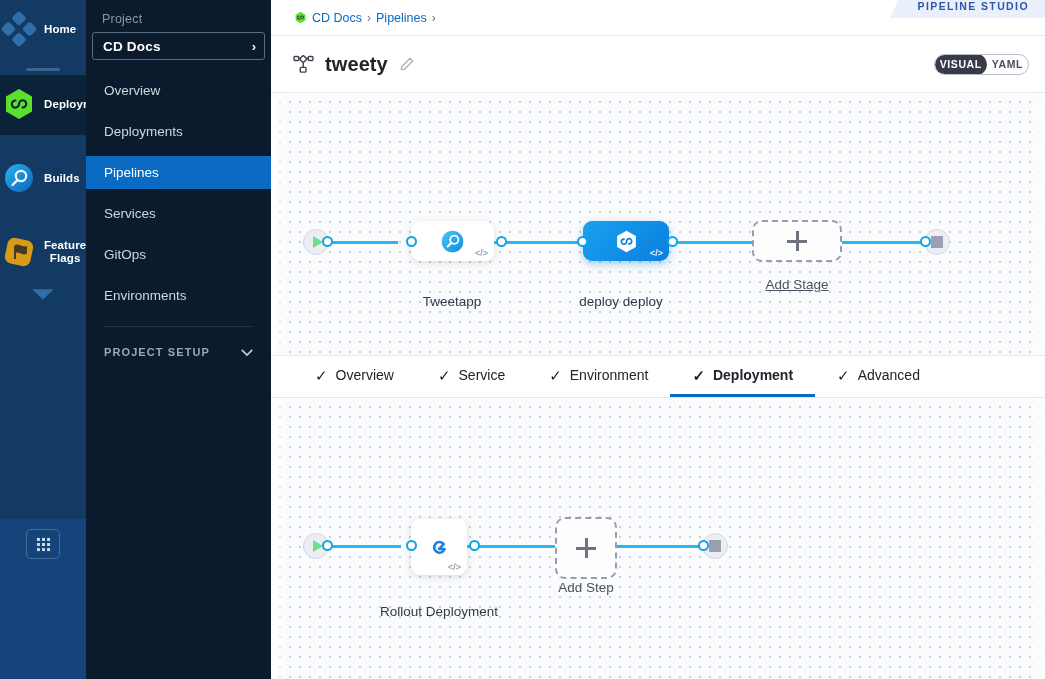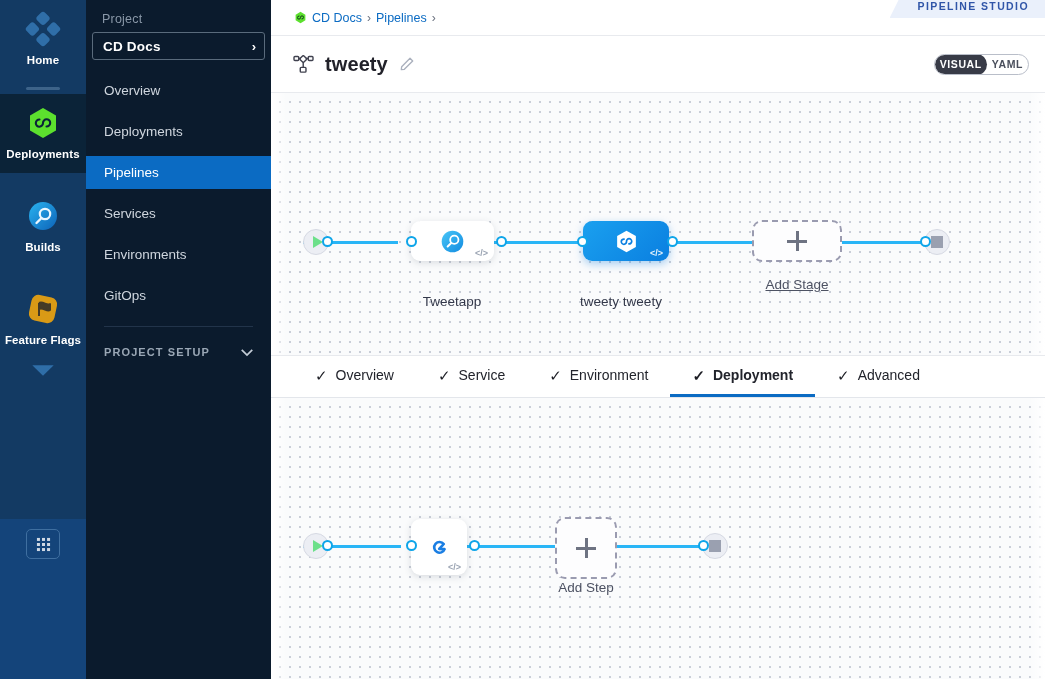--- a/index.html
+++ b/index.html
@@ -17,21 +17,21 @@
     background: #10395e;
     background: #123a66;
     position: relative;
     flex: 0 0 86px;
     display: flex; flex-direction: column; align-items: center;
     background-color: #11395f;
   }
   .rail { background-color: #133a63; }
   .rail-item {
     width: 86px; padding: 10px 0 12px 0;
-    display: flex; flex-direction: column; align-items: center; gap: 6px;
+    display: flex; flex-direction: row; align-items: center; gap: 6px;
     cursor: pointer;
   }
   .rail-item.active { background: #0b2338; }
   .rail-label {
     color: #ffffff; font-size: 11.5px; font-weight: bold;
     letter-spacing: .1px; text-align: center; line-height: 13px;
   }
   .rail-sep { width: 34px; height: 3px; border-radius: 2px; background: #3d6389; margin: 8px 0 4px; }
   .rail-icon { width: 38px; height: 38px; display: block; }
   .rail-caret { margin: 4px 0 6px; }
@@ -266,24 +266,24 @@
       <div class="sb-item">
         <span>Deployments</span>
       </div>
       <div class="sb-item active">
         <span>Pipelines</span>
       </div>
       <div class="sb-item">
         <span>Services</span>
       </div>
       <div class="sb-item">
+        <span>GitOps</span>
+      </div>
+      <div class="sb-item">
         <span>Environments</span>
-      </div>
-      <div class="sb-item">
-        <span>GitOps</span>
       </div>
     </div>
 
     <div class="sb-divider"></div>
 
     <div class="sb-setup">
       <span class="sb-setup-label">PROJECT SETUP</span>
       <span>
         <svg viewBox="0 0 16 10" width="14" height="9" fill="none" stroke="#c3ccd6" stroke-width="2">
             <path d="M2 2 L8 8 L14 2"></path>
@@ -372,21 +372,21 @@
         <span style="display:flex">
           <svg viewBox="0 0 30 30" width="27" height="27">
             <path d="M15 3 L25.4 9 L25.4 21 L15 27 L4.6 21 L4.6 9 Z" fill="#ffffff"></path>
             <path d="M12.3 12.3 a2.9 2.9 0 1 0 2.7 2.7 a2.9 2.9 0 1 1 2.7 2.7" fill="none" stroke="#0a7fe0" stroke-width="1.9" stroke-linecap="round"></path>
           </svg>
         </span>
         <span class="code-mark w">&lt;/&gt;</span>
       </div>
       <div class="port" style="left:306px; top:143px;"></div>
       <div class="port" style="left:396px; top:143px;"></div>
-      <div class="node-label" style="left:270px; top:177px;">tweety tweety</div>
+      <div class="node-label" style="left:270px; top:177px;">deploy deploy</div>
 
       <div class="add-card" style="left:481px; top:127px; width:90px; height:42px;">
         <span class="plus"></span>
       </div>
       <div class="add-label" style="left:446px; top:184px;text-decoration:underline;">Add Stage</div>
 
       <div class="port" style="left:649px; top:143px;"></div>
       <div class="terminal" style="left:653px; top:136px;">
         <span class="sq"></span>
       </div>
@@ -432,20 +432,21 @@
         <span style="display:flex">
           <svg viewBox="0 0 30 30" width="26" height="26">
             <path d="M15 3.5 L25 9.2 L25 20.8 L15 26.5 L5 20.8 L5 9.2 Z" fill="#ffffff"></path>
             <path d="M20.5 11.5 a6.2 6.2 0 1 0 1 6 L15.2 17.2 L19.6 12.6" fill="none" stroke="#1a7ee3" stroke-width="3" stroke-linecap="round" stroke-linejoin="round"></path>
           </svg>
         </span>
         <span class="code-mark">&lt;/&gt;</span>
       </div>
       <div class="port" style="left:135px; top:142px;"></div>
       <div class="port" style="left:198px; top:142px;"></div>
+      <div class="node-label" style="left:88px; top:182px;">Rollout Deployment</div>
 
       <div class="add-card" style="left:284px; top:119px; width:62px; height:62px;">
         <span class="plus"></span>
       </div>
       <div class="add-label" style="left:235px; top:182px;">Add Step</div>
 
       <div class="port" style="left:427px; top:142px;"></div>
       <div class="terminal" style="left:431px; top:135px;">
         <span class="sq"></span>
       </div>

